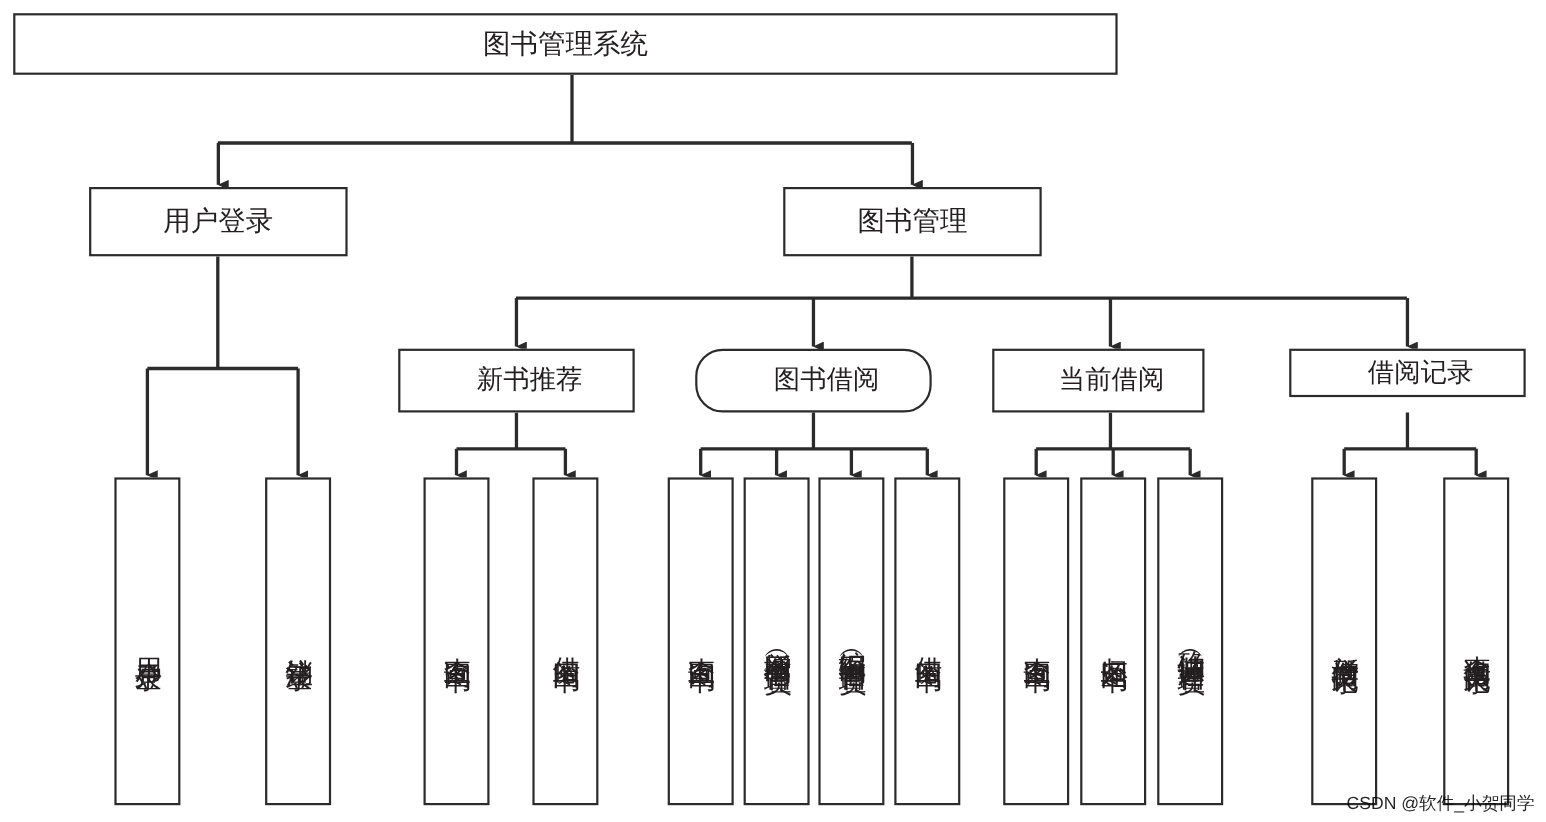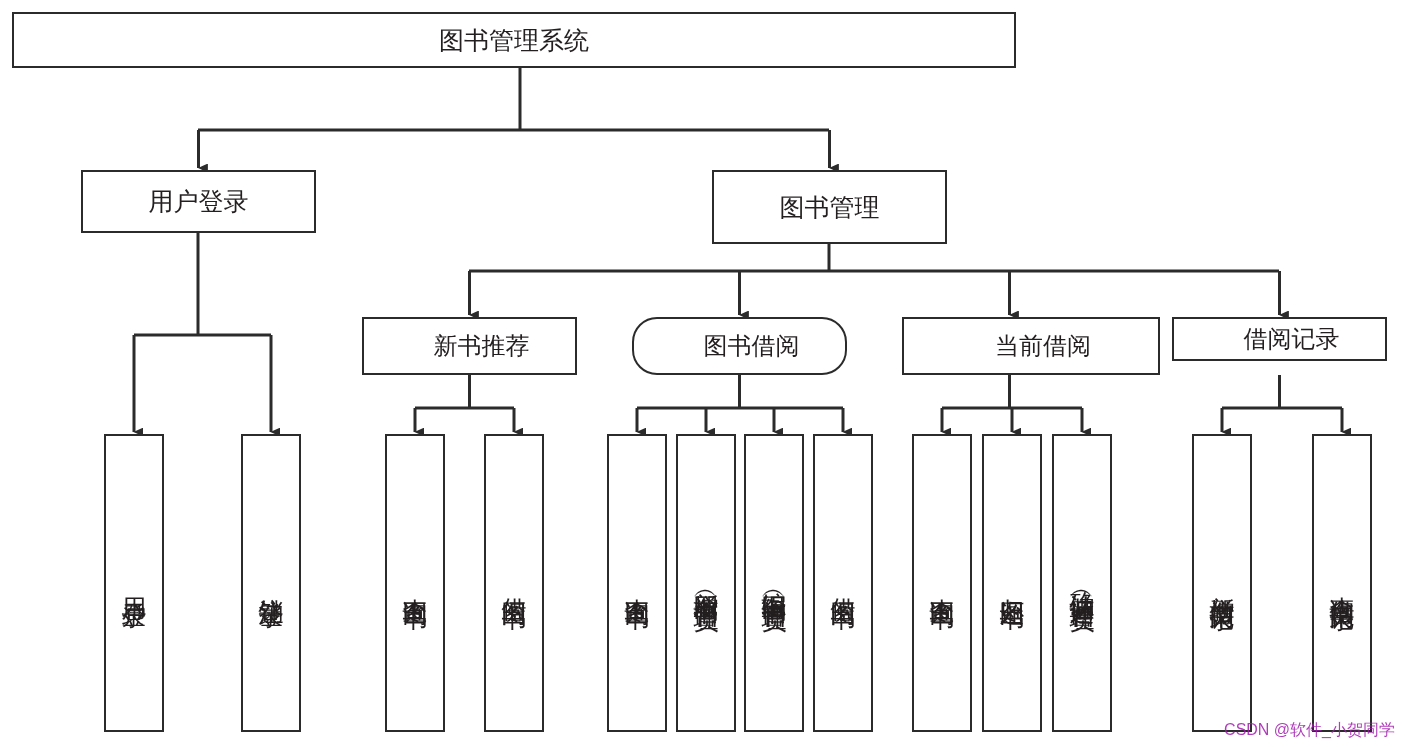--- a/index.html
+++ b/index.html
@@ -49,21 +49,21 @@
     text-orientation: upright;
     font-size: 25px;
     letter-spacing: 2.5px;
     line-height: 1;
   }
   #watermark {
     position: absolute;
     right: 10px;
     bottom: 6px;
     font-size: 16px;
-    color: #a21caf;
+    color: #000000;
     font-family: "Liberation Sans", "DejaVu Sans", sans-serif;
     white-space: nowrap;
     opacity: 0.85;
   }
 </style>
 </head>
 <body>
 
 <div id="diagram-root">
 
@@ -110,31 +110,31 @@
       </g>
   </svg>
 
   <div class="node-box level-1" style="left: 12px; top: 12px; width: 1004px; height: 56px;">
     <span class="node-label">图书管理系统</span>
   </div>
 
   <div class="node-box level-2" style="left: 81px; top: 170px; width: 235px; height: 63px;">
     <span class="node-label">用户登录</span>
   </div>
-  <div class="node-box level-2" style="left: 712px; top: 170px; width: 235px; height: 74px;">
+  <div class="node-box level-2" style="left: 712px; top: 170px; width: 235px; height: 63px;">
     <span class="node-label">图书管理</span>
   </div>
 
   <div class="node-box level-3" style="left: 362px; top: 317px; width: 215px; height: 58px;">
     <span class="node-label">新书推荐</span>
   </div>
   <div class="node-box level-3" style="left: 632px; top: 317px; width: 215px; height: 58px; border-radius: 25px;">
     <span class="node-label">图书借阅</span>
   </div>
-  <div class="node-box level-3" style="left: 902px; top: 317px; width: 258px; height: 58px;">
+  <div class="node-box level-3" style="left: 902px; top: 317px; width: 193px; height: 58px;">
     <span class="node-label">当前借阅</span>
   </div>
   <div class="node-box level-3" style="left: 1172px; top: 317px; width: 215px; height: 44px;">
     <span class="node-label">借阅记录</span>
   </div>
 
   <div class="node-box leaf" style="left: 104px; top: 434px; width: 60px; height: 298px;">
     <span class="node-label">用户登录</span>
   </div>
   <div class="node-box leaf" style="left: 241px; top: 434px; width: 60px; height: 298px;">

